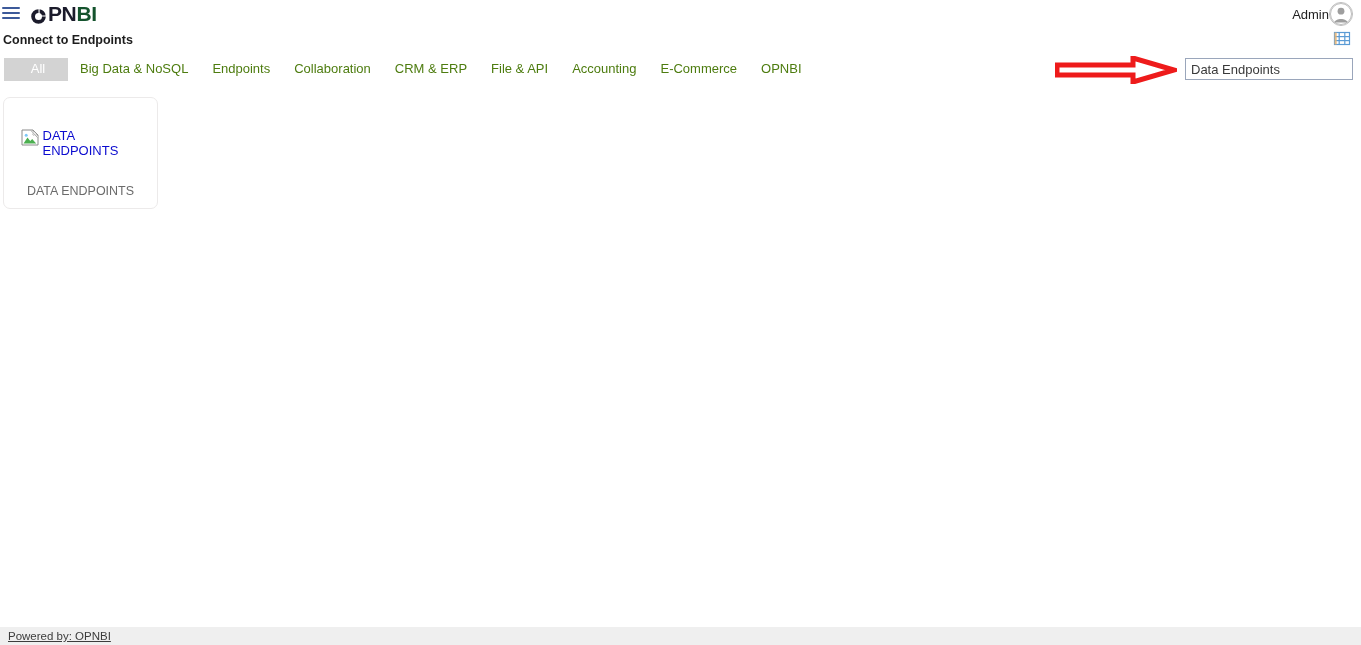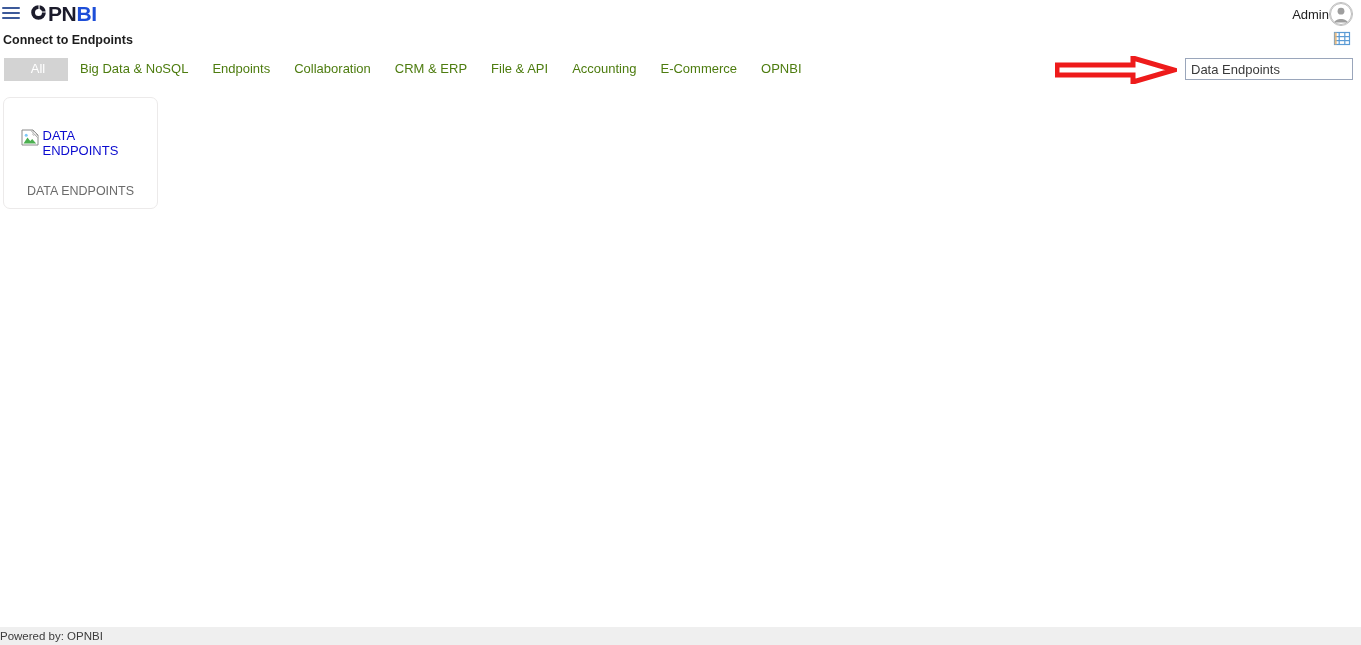--- a/index.html
+++ b/index.html
@@ -47,35 +47,35 @@
   .hamburger i {
     display: block;
     width: 18px;
     height: 2px;
     background: #3c5a9a;
     border-radius: 1px;
   }
   .logo {
     margin-left: 8px;
     display: flex;
-    align-items: flex-start;
+    align-items: flex-end;
     font-weight: bold;
     font-size: 21px;
     letter-spacing: -0.4px;
     line-height: 1;
   }
   .logo .mark {
     width: 17px;
     height: 17px;
     margin-right: 1px;
     position: relative;
     top: 0px;
   }
   .logo .txt-dark { color: #1b1b2b; }
-  .logo .txt-blue { color: #1d4ed8; }
+  .logo .txt-blue { color: #14532d; }
 
   .user-area {
     position: absolute;
     right: 8px;
     top: 2px;
     display: flex;
     align-items: center;
   }
   .user-name {
     font-size: 13px;
@@ -228,21 +228,22 @@
     bottom: 0;
     width: 1361px;
     height: 18px;
     background: #efefef;
     display: flex;
     align-items: center;
   }
   .footer-text {
     font-size: 11.5px;
     color: #3c3c3c;
-    padding-left: 0;
+    padding-left: 8px;
+    text-decoration: underline;
   }
 </style>
 </head>
 <body>
 
 <div class="topbar">
 
   <div class="brand">
     <div class="hamburger">
       <i></i>

